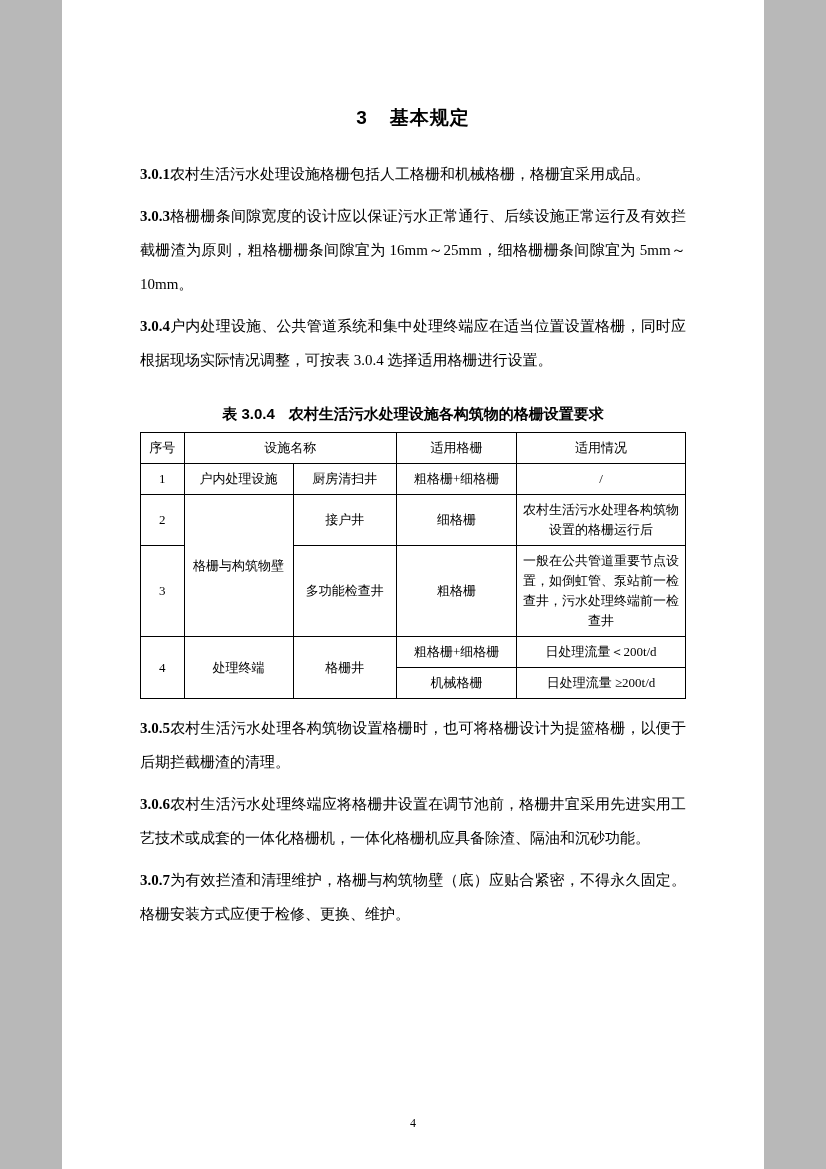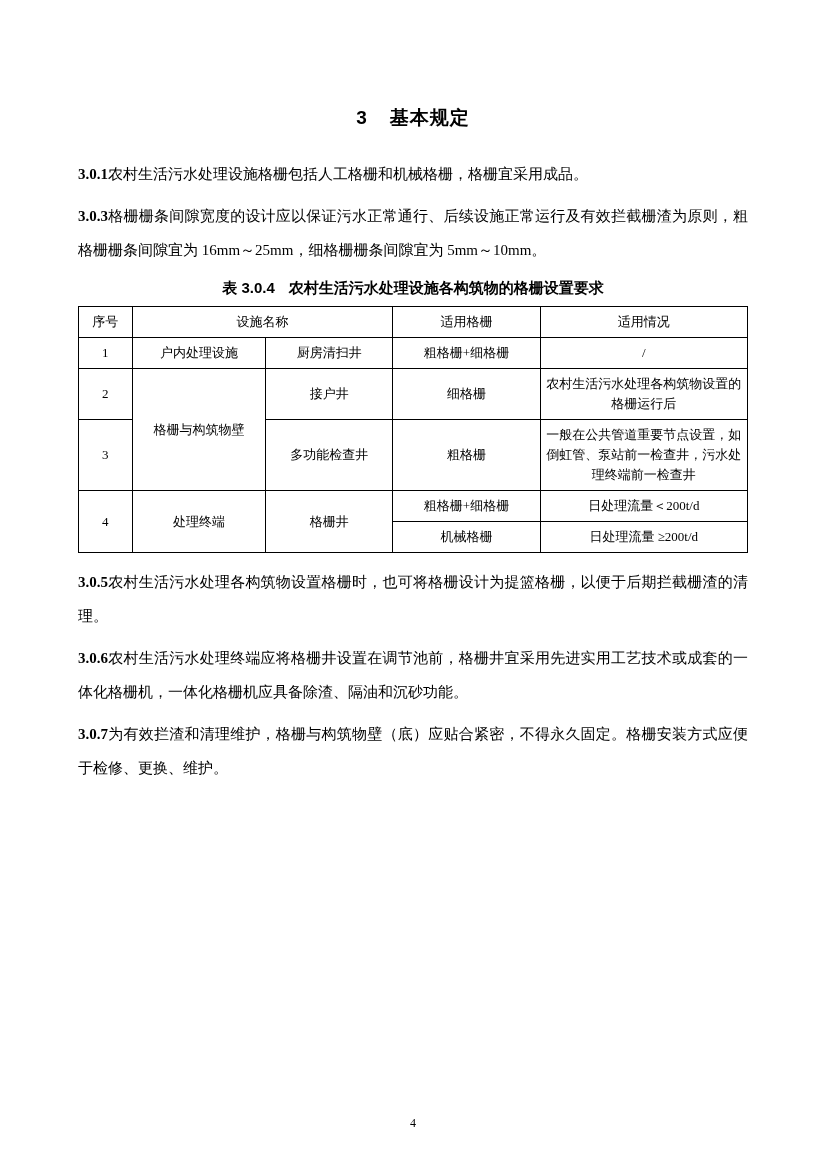--- a/index.html
+++ b/index.html
@@ -1,21 +1,21 @@
 <!DOCTYPE html>
 <html><head>
 <meta charset="utf-8">
 <style>
   html, body {
     margin: 0;
     padding: 0;
     background: #b8b8b8;
   }
   .page {
-    width: 826px;
+    width: 702px;
     height: 1169px;
     background: #ffffff;
     margin: 0 auto;
     position: relative;
     box-sizing: border-box;
     padding: 95px 78px 40px 78px;
     font-family: "Liberation Serif", "DejaVu Serif", serif;
     color: #000;
   }
   .doc-title {
@@ -38,21 +38,21 @@
   }
   p.clause .cid {
     font-weight: bold;
     font-family: "Liberation Serif", serif;
   }
   .tbl-caption {
     text-align: center;
     font-size: 15px;
     font-weight: bold;
     font-family: "Liberation Sans", sans-serif;
-    margin: 12px 0 8px 0;
+    margin: 28px 0 8px 0;
   }
   .tbl-caption .capnum {
     margin-right: 14px;
   }
   table.grid {
     border-collapse: collapse;
     width: 100%;
     font-size: 13px;
     font-family: "Liberation Serif", "DejaVu Serif", serif;
     table-layout: fixed;
@@ -89,20 +89,23 @@
 
   <div class="doc-title">
     <span class="num">3</span><span>基本规定</span>
   </div>
 
   <p class="clause">
     <span class="cid">3.0.1</span><span>农村生活污水处理设施格栅包括人工格栅和机械格栅，格栅宜采用成品。</span>
   </p>
   <p class="clause">
     <span class="cid">3.0.3</span><span>格栅栅条间隙宽度的设计应以保证污水正常通行、后续设施正常运行及有效拦截栅渣为原则，粗格栅栅条间隙宜为 16mm～25mm，细格栅栅条间隙宜为 5mm～10mm。</span>
+  </p>
+  <p class="clause">
+    <span class="cid">3.0.4</span><span>户内处理设施、公共管道系统和集中处理终端应在适当位置设置格栅，同时应根据现场实际情况调整，可按表 3.0.4 选择适用格栅进行设置。</span>
   </p>
 
   <div class="tbl-caption">
     <span class="capnum">表 3.0.4</span><span>农村生活污水处理设施各构筑物的格栅设置要求</span>
   </div>
 
   <table class="grid">
     <colgroup>
       <col class="col-no">
       <col class="col-fac">

